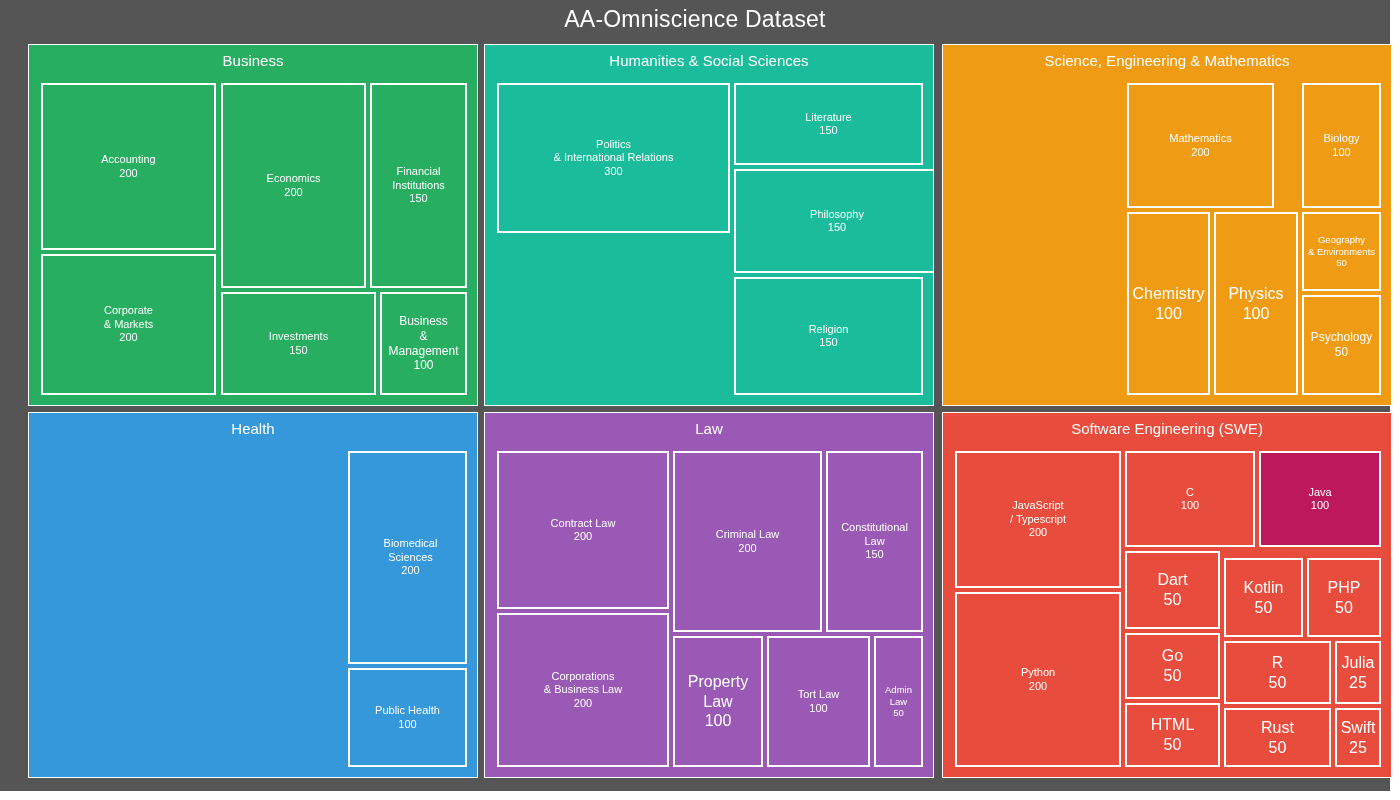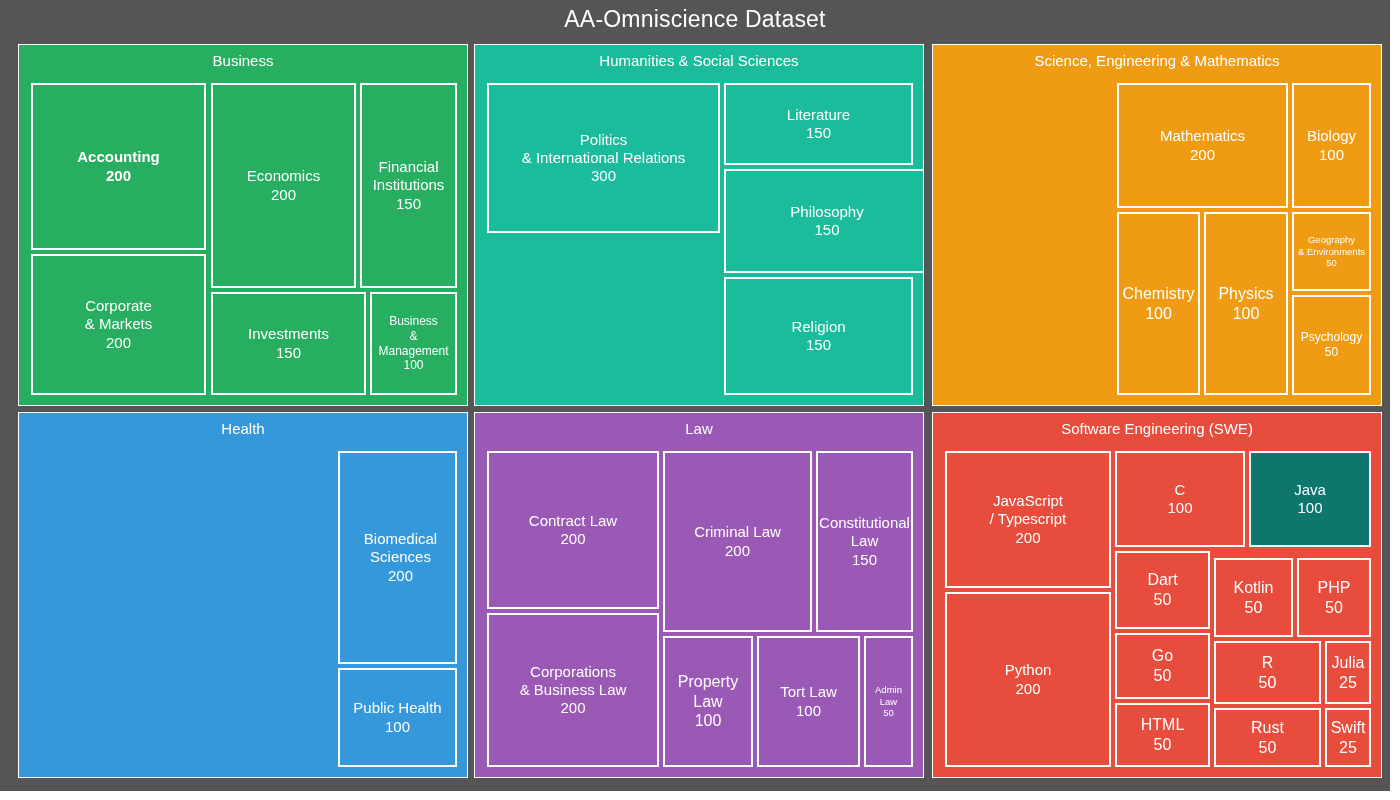--- a/index.html
+++ b/index.html
@@ -1,41 +1,41 @@
 <!DOCTYPE html>
 <html><head>
 <meta charset="utf-8">
 <style>
   html,body{margin:0;padding:0;background:#ffffff;}
   body{font-family:"Liberation Sans",sans-serif;}
   #stage{position:relative;width:1400px;height:800px;background:#ffffff;overflow:hidden;}
   #frame{position:absolute;left:0;top:0;width:1390px;height:791px;background:#555555;box-sizing:border-box;}
   #title-bar{position:absolute;left:0;top:0;width:1390px;height:38px;display:flex;align-items:center;justify-content:center;color:#ffffff;font-size:23px;letter-spacing:.2px;}
-  .group{position:absolute;box-sizing:border-box;border:1px solid #ffffff;overflow:hidden;}
+  .group{position:absolute;box-sizing:border-box;border:1px solid #ffffff;overflow:hidden;margin-left:10px;}
   .group-title{position:absolute;left:0;top:0;width:100%;height:30px;display:flex;align-items:center;justify-content:center;color:#ffffff;font-size:15px;}
   .leaf{position:absolute;box-sizing:border-box;border:2px solid #ffffff;display:flex;flex-direction:column;align-items:center;justify-content:center;text-align:center;color:#ffffff;line-height:1.22;padding:1px 2px;overflow:hidden;}
   .leaf .lbl{white-space:pre-line;}
   .leaf .val{}
-  .fs-lg{font-size:15px;}
+  .fs-lg{font-size:11px;}
   .fs-md{font-size:16px;}
   .fs-sm{font-size:12px;}
   .fs-xs{font-size:9.5px;}
 </style>
 </head>
 <body>
 
 <div id="stage">
   <div id="frame">
     <div id="title-bar">
       <span>AA-Omniscience Dataset</span>
     </div>
     <div id="groups-root">
         <div class="group" style="left: 18px; top: 44px; width: 450px; height: 362px; background: rgb(39, 174, 96);">
           <div class="group-title">Business</div>
-          <div class="leaf fs-lg" style="left: 12px; top: 38px; width: 175px; height: 167px; background: rgb(39, 174, 96); font-weight: bold;">
+          <div class="leaf fs-lg" style="left: 12px; top: 38px; width: 175px; height: 167px; background: rgb(39, 174, 96);">
             <span class="lbl">Accounting</span>
             <span class="val">200</span>
           </div>
           <div class="leaf fs-lg" style="left: 192px; top: 38px; width: 145px; height: 205px; background: rgb(39, 174, 96);">
             <span class="lbl">Economics</span>
             <span class="val">200</span>
           </div>
           <div class="leaf fs-lg" style="left: 341px; top: 38px; width: 97px; height: 205px; background: rgb(39, 174, 96);">
             <span class="lbl">Financial
 Institutions</span>
@@ -71,21 +71,21 @@
             <span class="lbl">Philosophy</span>
             <span class="val">150</span>
           </div>
           <div class="leaf fs-lg" style="left: 249px; top: 232px; width: 189px; height: 118px; background: rgb(26, 188, 156);">
             <span class="lbl">Religion</span>
             <span class="val">150</span>
           </div>
         </div>
         <div class="group" style="left: 932px; top: 44px; width: 450px; height: 362px; background: rgb(239, 156, 20);">
           <div class="group-title">Science, Engineering &amp; Mathematics</div>
-          <div class="leaf fs-lg" style="left: 184px; top: 38px; width: 171px; height: 125px; background: rgb(239, 156, 20);">
+          <div class="leaf fs-lg" style="left: 184px; top: 38px; width: 147px; height: 125px; background: rgb(239, 156, 20);">
             <span class="lbl">Mathematics</span>
             <span class="val">200</span>
           </div>
           <div class="leaf fs-lg" style="left: 359px; top: 38px; width: 79px; height: 125px; background: rgb(239, 156, 20);">
             <span class="lbl">Biology</span>
             <span class="val">100</span>
           </div>
           <div class="leaf fs-md" style="left: 184px; top: 167px; width: 83px; height: 183px; background: rgb(239, 156, 20);">
             <span class="lbl">Chemistry</span>
             <span class="val">100</span>
@@ -157,21 +157,21 @@
             <span class="val">200</span>
           </div>
           <div class="leaf fs-lg" style="left: 12px; top: 179px; width: 166px; height: 175px; background: rgb(231, 76, 60);">
             <span class="lbl">Python</span>
             <span class="val">200</span>
           </div>
           <div class="leaf fs-lg" style="left: 182px; top: 38px; width: 130px; height: 96px; background: rgb(231, 76, 60);">
             <span class="lbl">C</span>
             <span class="val">100</span>
           </div>
-          <div class="leaf fs-lg" style="left: 316px; top: 38px; width: 122px; height: 96px; background: #0f766e; text-align: right;">
+          <div class="leaf fs-lg" style="left: 316px; top: 38px; width: 122px; height: 96px; background: #be185d; text-align: right;">
             <span class="lbl">Java</span>
             <span class="val">100</span>
           </div>
           <div class="leaf fs-md" style="left: 182px; top: 138px; width: 95px; height: 78px; background: rgb(231, 76, 60);">
             <span class="lbl">Dart</span>
             <span class="val">50</span>
           </div>
           <div class="leaf fs-md" style="left: 281px; top: 145px; width: 79px; height: 79px; background: rgb(231, 76, 60);">
             <span class="lbl">Kotlin</span>
             <span class="val">50</span>

